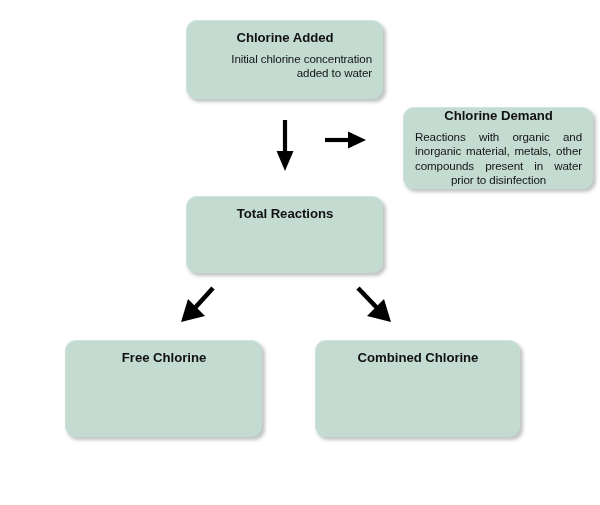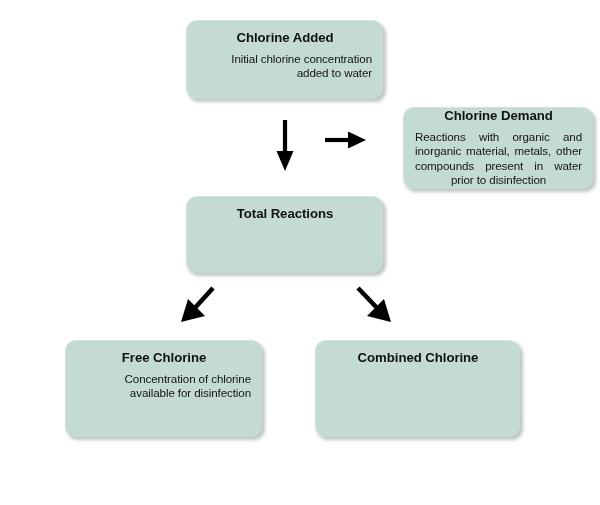--- a/index.html
+++ b/index.html
@@ -104,20 +104,19 @@
     <div class="node-title">Chlorine Demand</div>
     <div class="node-body align-justify">Reactions with organic and inorganic material, metals, other compounds present in water prior to disinfection</div>
   </div>
 
   <div class="node-box" id="box-total-chlorine">
     <div class="node-title">Total Reactions</div>
   </div>
 
   <div class="node-box" id="box-free-chlorine">
     <div class="node-title">Free Chlorine</div>
-    <div class="node-body align-center">Concentration of chlorine available for disinfection</div>
   </div>
 
   <div class="node-box" id="box-combined-chlorine">
     <div class="node-title">Combined Chlorine</div>
   </div>
 
 </div>
 
 </body></html>

